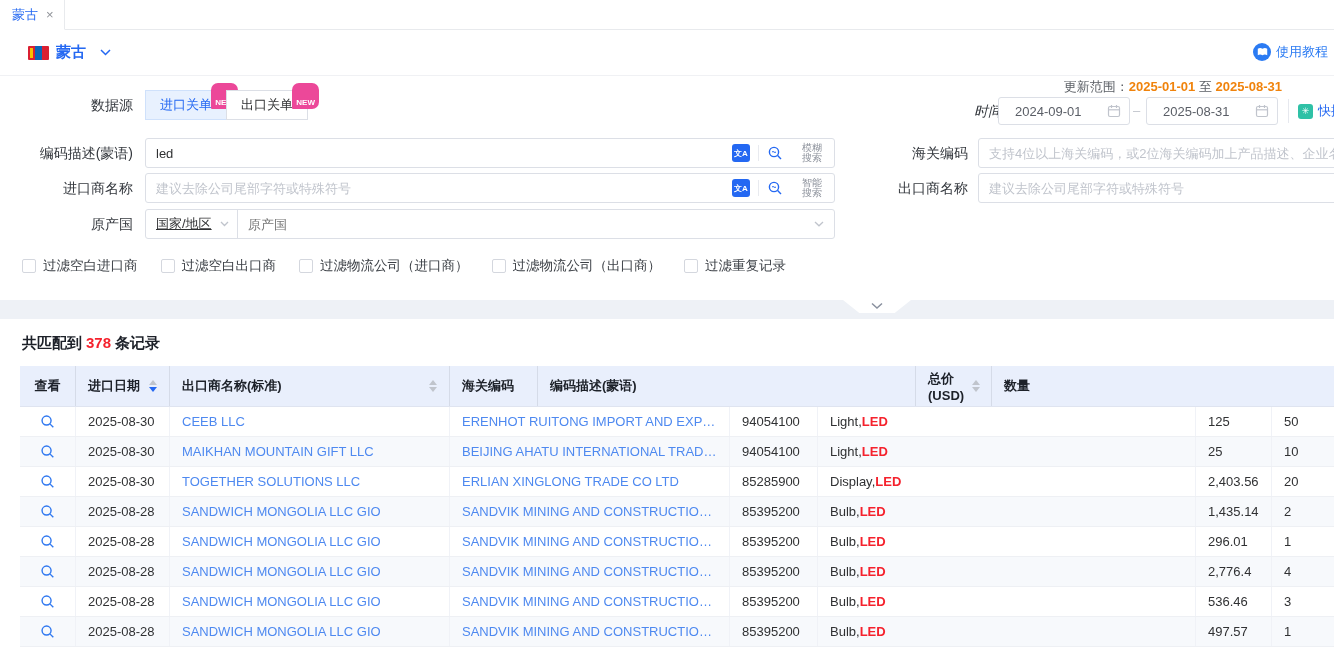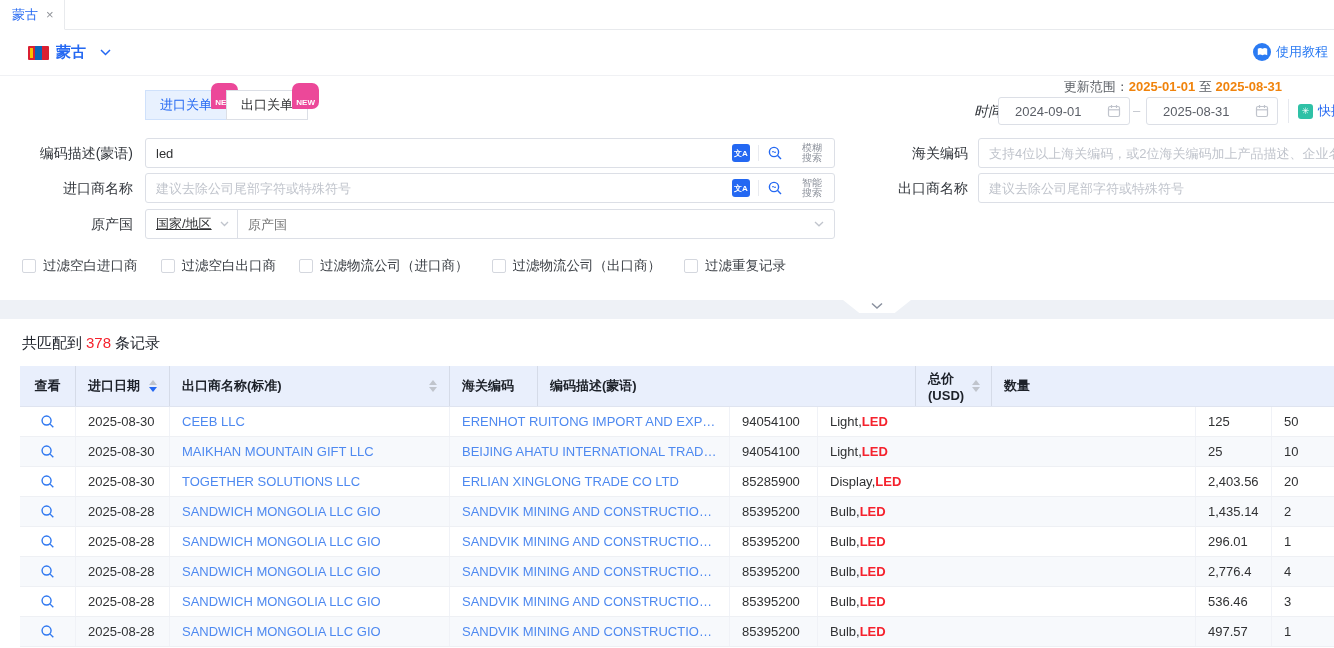--- a/index.html
+++ b/index.html
@@ -64,21 +64,21 @@
   .origin-caret { padding-right:10px; }
   .chk-row { position:absolute; left:22px; top:181px; display:flex; align-items:center; }
   .chk { display:flex; align-items:center; gap:7px; margin-right:23px; cursor:pointer; font-size:13.5px; color:#3c4046; }
   .chk-box { width:14px; height:14px; border:1px solid #d4d7de; border-radius:2px; background:#fff; flex:none; }
   
   .gray-band { position:absolute; left:0; top:300px; width:1334px; height:19px; background:#eef1f6; }
   .collapse-tab { position:absolute; left:843px; top:300px; width:68px; height:13px; background:#fff;
                   clip-path:polygon(0 0,100% 0,76% 100%,24% 100%); display:flex; align-items:flex-start; justify-content:center; cursor:pointer; }
   
   .result-strip { position:absolute; left:0; top:319px; width:1334px; height:47px; background:#fff; }
-  .result-text { position:absolute; left:22px; top:0; line-height:47px; font-size:15px; font-weight:400; color:#1d2129; }
+  .result-text { position:absolute; left:22px; top:0; line-height:47px; font-size:15px; font-weight:700; color:#1d2129; }
   .result-text .cnt { color:#f5222d; padding:0 4px; }
   
   .table-wrap { position:absolute; left:20px; top:366px; width:1314px; height:282px; overflow:hidden; }
   .tbl { width:1384px; }
   .trow, .thead { display:flex; width:1384px; }
   .thead { height:41px; background:#e9effc; border-bottom:1px solid #dfe4f0; }
   .th { display:flex; align-items:center; padding:0 12px; font-weight:700; font-size:13px; color:#1d2129;
         border-right:1px solid #d5dbe8; }
   .th:last-child { border-right:none; }
   .trow { height:30px; border-bottom:1px solid #eef0f4; background:#fff; }
@@ -122,20 +122,21 @@
       <svg width="11" height="10" viewBox="0 0 14 12">
           <path d="M1 2 C3 .6 5 .6 7 2 C9 .6 11 .6 13 2 V10 C11 8.8 9 8.8 7 10 C5 8.8 3 8.8 1 10 Z" fill="#fff"></path>
         </svg>
     </span>
     <span>使用教程</span>
   </div>
 </div>
 
 <div class="panel">
 
+  <div class="flabel" style="top:14px">数据源</div>
   <div class="src-tabs">
     <div class="src-tab active">
       <span>进口关单</span>
       <span class="new-badge">NEW</span>
     </div>
     <div class="src-tab">
       <span>出口关单</span>
       <span class="new-badge">NEW</span>
     </div>
   </div>

